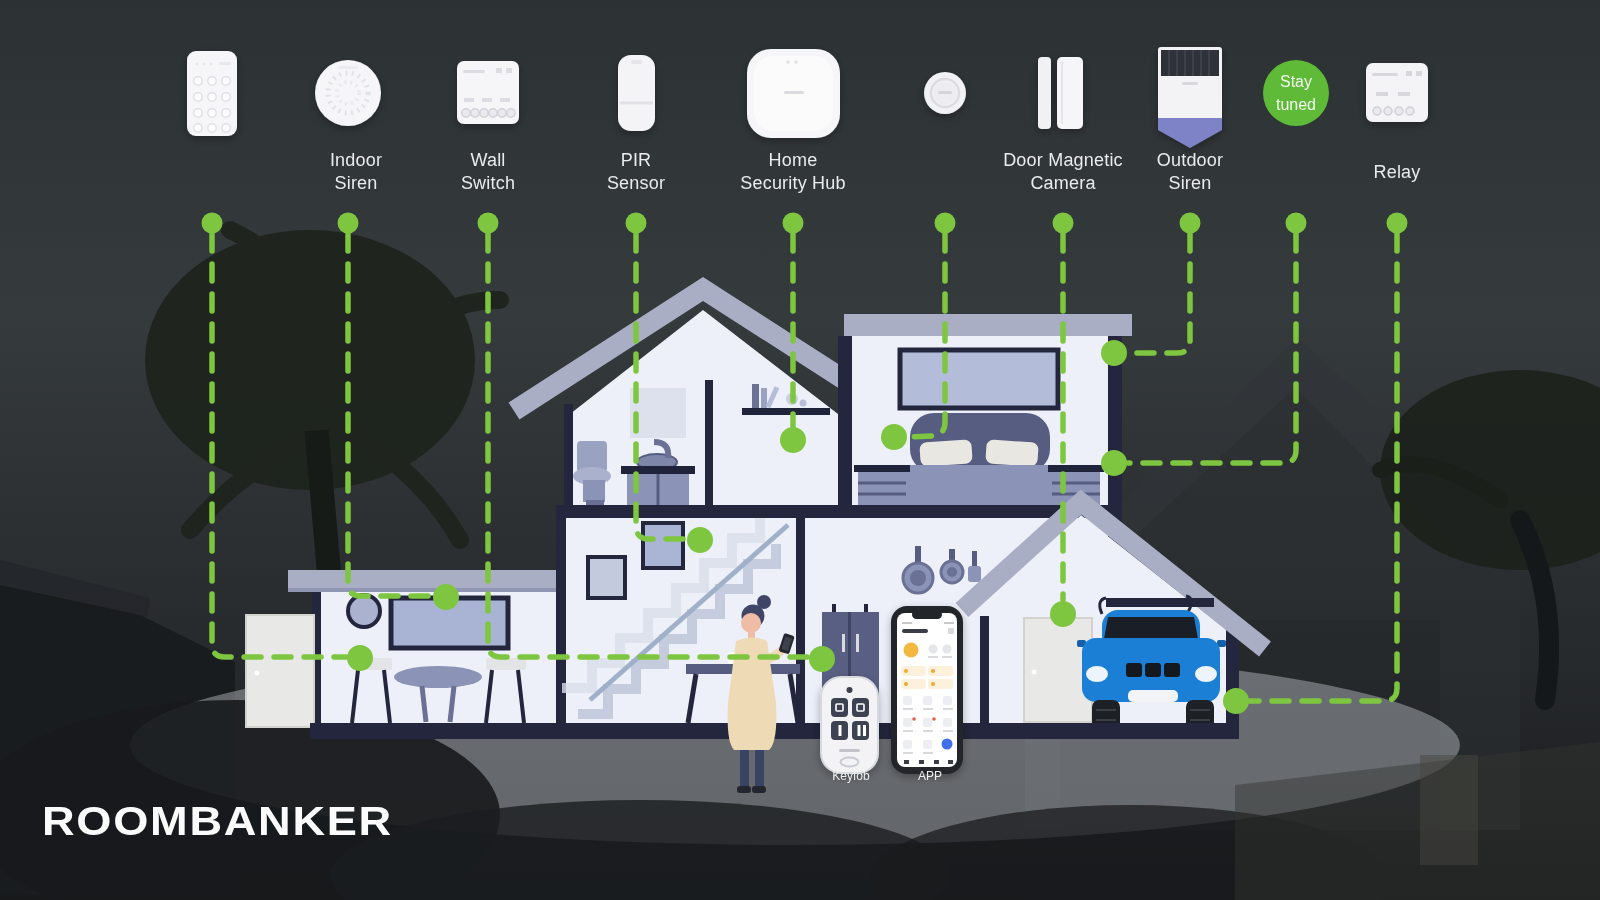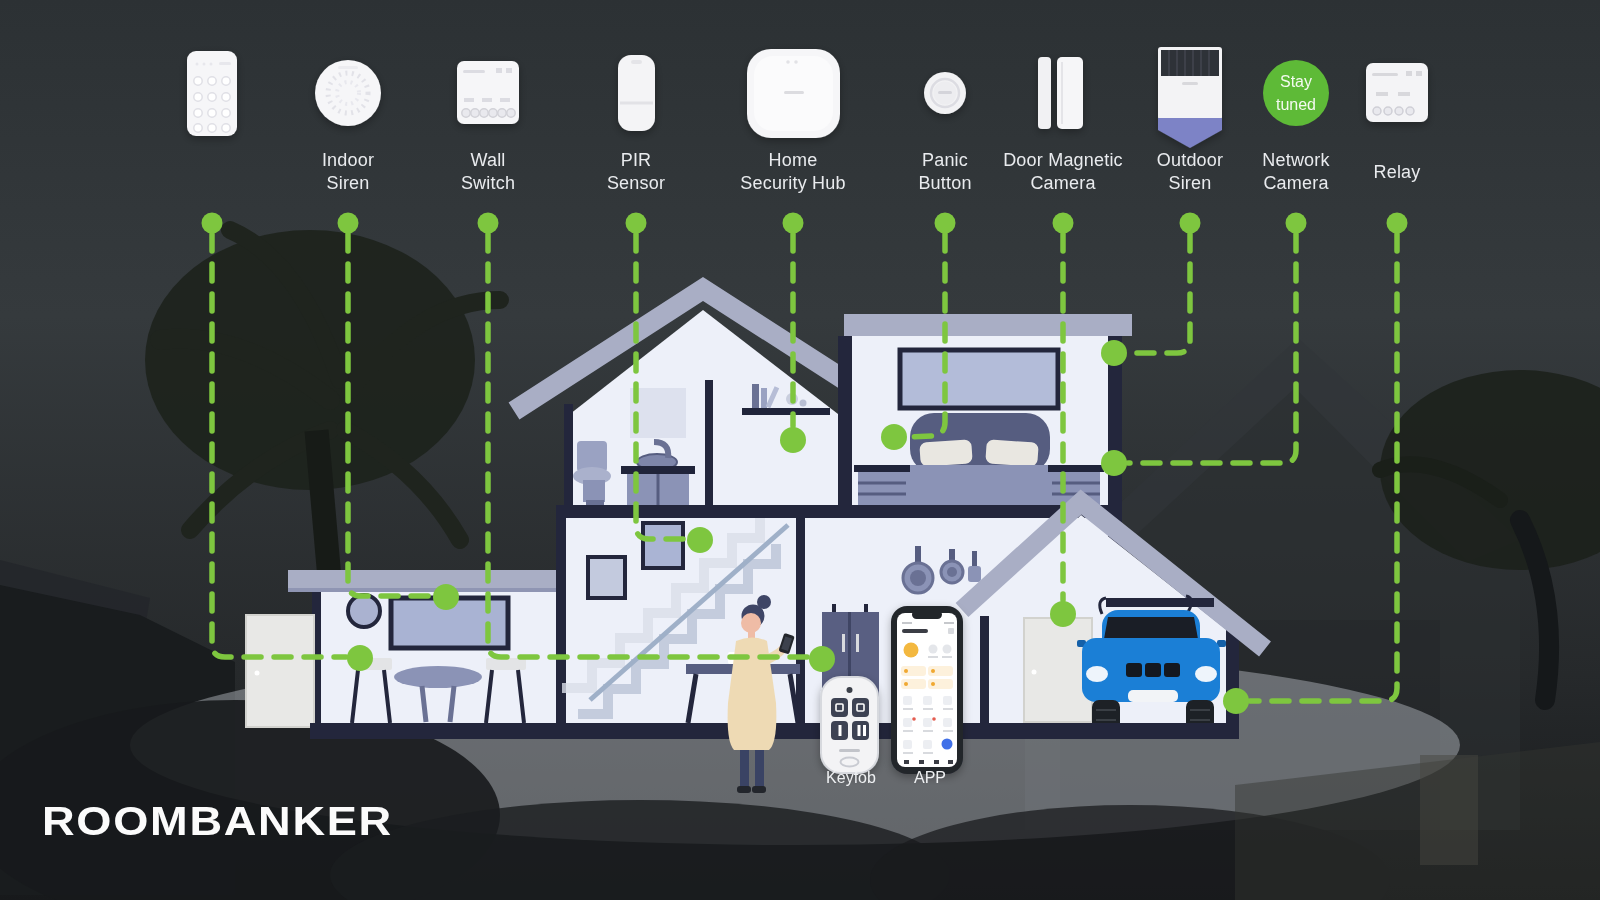--- a/index.html
+++ b/index.html
@@ -6,21 +6,21 @@
   .stage{position:relative;width:1600px;height:900px;overflow:hidden;background:#2f3437;
          font-family:"Liberation Sans",sans-serif;}
   .stage svg{position:absolute;left:0;top:0;}
   .device-label{position:absolute;top:146px;width:190px;height:52px;transform:translateX(-50%);
     display:flex;align-items:center;justify-content:center;text-align:center;
     color:#e9ebee;font-size:18px;line-height:23px;white-space:pre-line;letter-spacing:.2px;}
   .badge{position:absolute;left:1263px;top:60px;width:66px;height:66px;border-radius:50%;
     background:#5eba37;display:flex;align-items:center;justify-content:center;text-align:center;}
   .badge span{color:#f4faf0;font-size:16px;line-height:23px;white-space:pre-line;}
   .portable-label{position:absolute;top:769px;transform:translateX(-50%);color:#eef0f2;
-    font-size:16px;white-space:pre-line;}
+    font-size:12px;white-space:pre-line;}
   .logo{position:absolute;left:42px;top:799px;color:#fbfbfb;font-size:40px;font-weight:bold;
     letter-spacing:1.5px;transform:scaleX(1.13);transform-origin:left center;}
 </style>
 </head>
 <body>
 
 <div class="stage">
 
 <svg width="1600" height="900" viewBox="0 0 1600 900">
   <defs>
@@ -439,36 +439,32 @@
     <circle cx="700" cy="540" r="13"></circle>
         <circle cx="793" cy="440" r="13"></circle>
         <circle cx="894" cy="437" r="13"></circle>
     <circle cx="1063" cy="614" r="13"></circle>
         <circle cx="1114" cy="353" r="13"></circle>
         <circle cx="1114" cy="463" r="13"></circle>
     <circle cx="1236" cy="701" r="13"></circle>
   </g>
 </svg>
 
-<div class="device-label" style="left:348px">Indoor
+<div class="device-label" style="left:356px">Indoor
 Siren</div>
 <div class="device-label" style="left:488px">Wall
 Switch</div>
 <div class="device-label" style="left:636px">PIR
 Sensor</div>
 <div class="device-label" style="left:793px">Home
 Security Hub</div>
-<div class="device-label" style="left:945px">Panic
-Button</div>
 <div class="device-label" style="left:1063px">Door Magnetic
 Camera</div>
 <div class="device-label" style="left:1190px">Outdoor
 Siren</div>
-<div class="device-label" style="left:1296px">Network
-Camera</div>
 <div class="device-label" style="left:1397px">Relay</div>
 
 <div class="badge">
   <span>Stay
 tuned</span>
 </div>
 
 <div class="portable-label" style="left:851px">Keyfob</div>
 <div class="portable-label" style="left:930px">APP</div>
 

